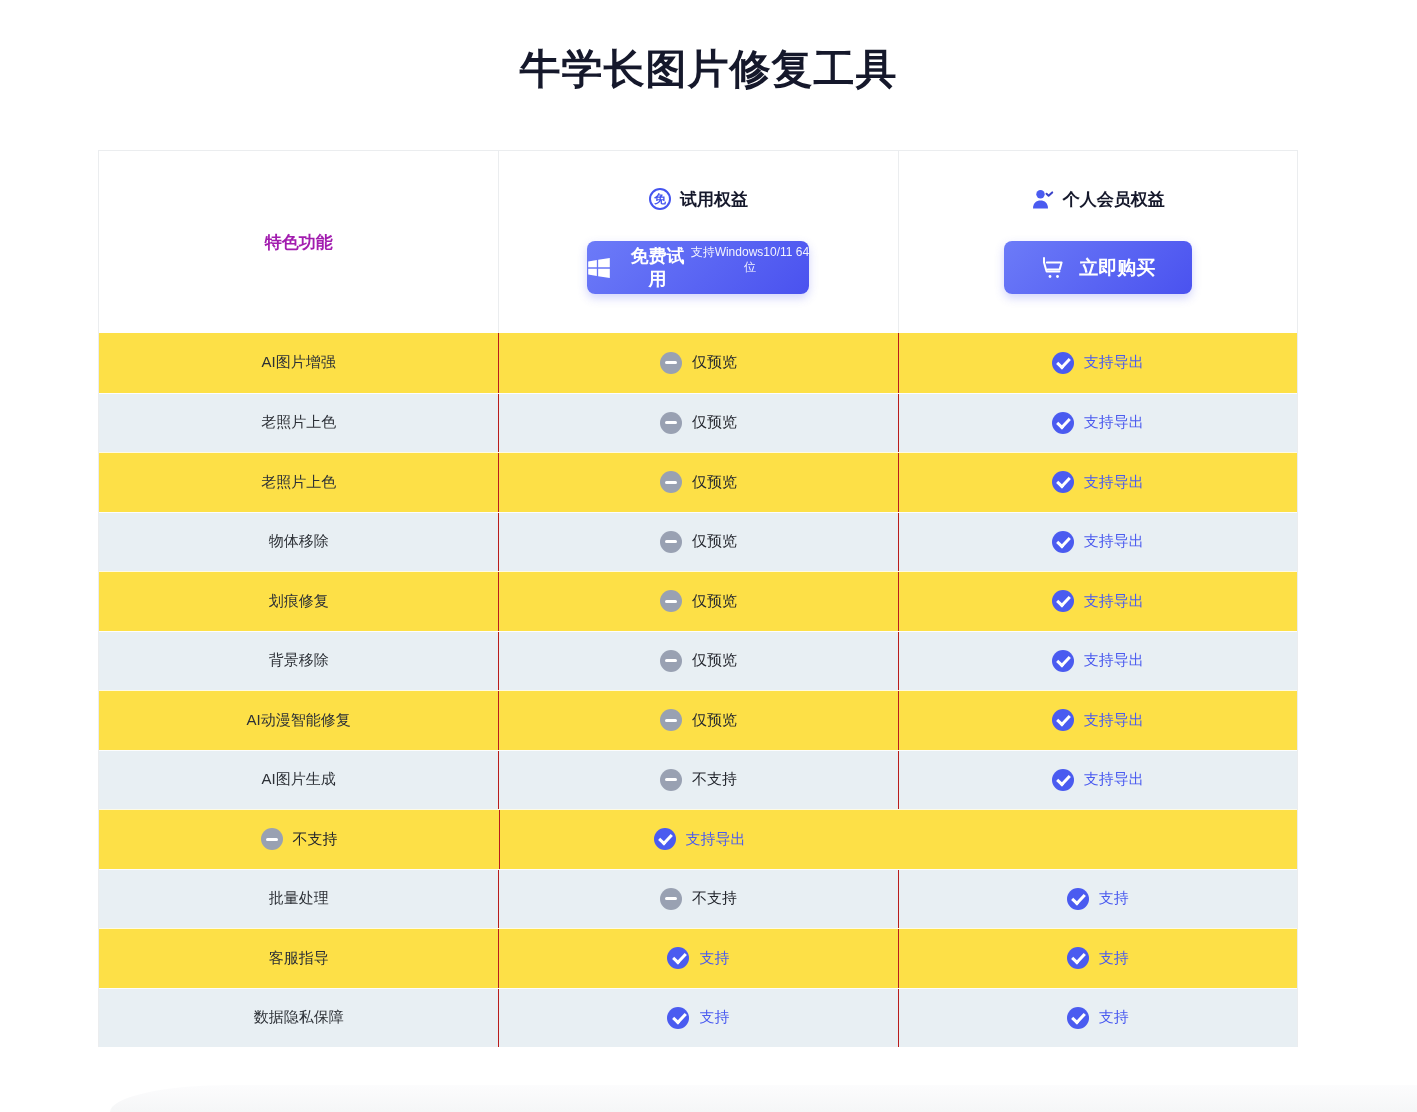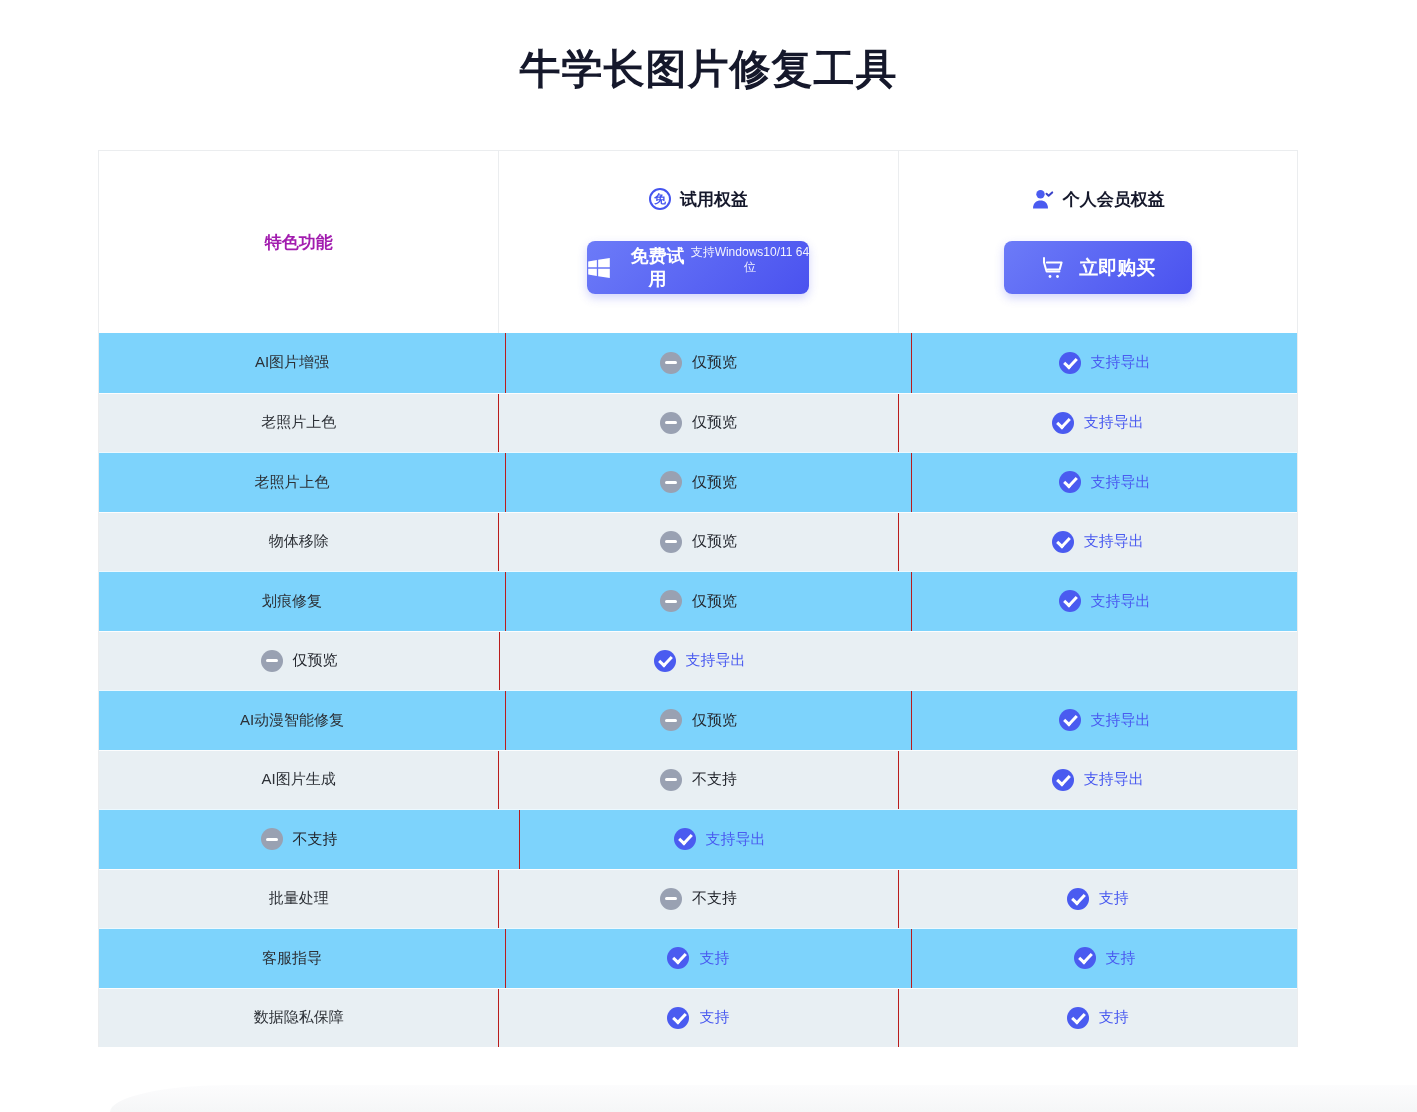--- a/index.html
+++ b/index.html
@@ -42,21 +42,21 @@
   }
   .cta-trial { width:222px; }
   .cta-buy   { width:188px; }
   .cta-text-col { display:flex; flex-direction:row; align-items:flex-start; line-height:1.25; }
   .cta-main { font-size:18px; font-weight:700; }
   .cta-sub  { font-size:12px; font-weight:400; opacity:.92; }
   .cta-buy .cta-main { font-size:19px; }
   
   .tbody { display:flex; flex-direction:column; }
   .tr { display:flex; height:59.5px; }
-  .tr.odd  { background:#7dd3fc;gap:20px; }
+  .tr.odd  { background:#fde047; }
   .tr.even { background:#e8eff3; }
   .tr + .tr { border-top:1px solid rgba(255,255,255,0.85); }
   .td { width:400px; display:flex; align-items:center; justify-content:center; gap:10px; }
   .td + .td { border-left:1px solid #b91c1c; }
   .feature-name { font-size:15px; color:#2c3036; }
   .status-text { font-size:15px; color:#24272e; }
   .status-text.blue { color:#4a5bf0; }
   .cell-icon { width:22px; height:22px; border-radius:50%; position:relative; flex:0 0 22px; }
   .cell-icon.minus-icon { background:#99a1b2; }
   .cell-icon.minus-icon::after {
@@ -203,20 +203,23 @@
       <span class="status-text">仅预览</span>
     </div>
     <div class="td">
       <span class="cell-icon check-icon"></span>
       <span class="status-text blue">支持导出</span>
     </div>
   </div>
 
   <div class="tr even">
     <div class="td">
+      <span class="feature-name">背景移除</span>
+    </div>
+    <div class="td">
       <span class="cell-icon minus-icon"></span>
       <span class="status-text">仅预览</span>
     </div>
     <div class="td">
       <span class="cell-icon check-icon"></span>
       <span class="status-text blue">支持导出</span>
     </div>
   </div>
 
   <div class="tr odd">

